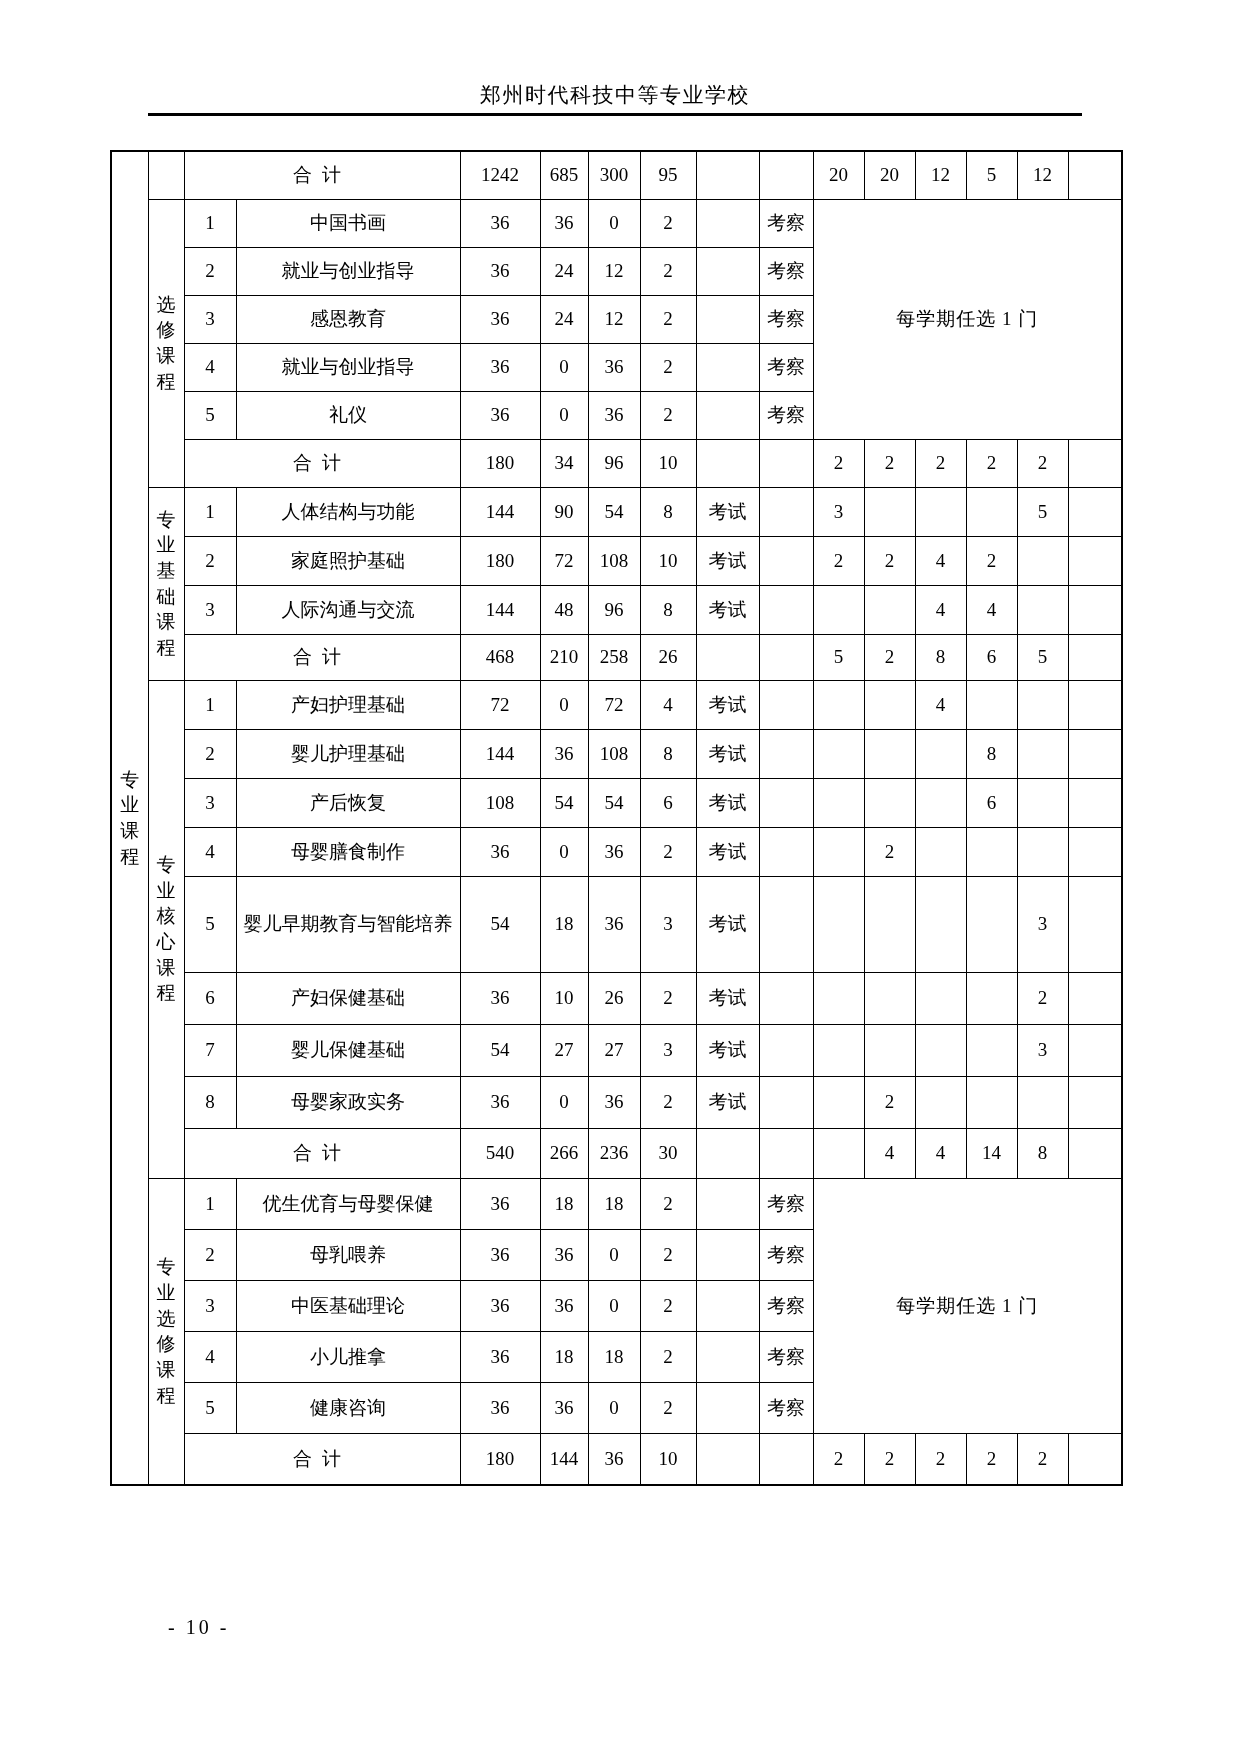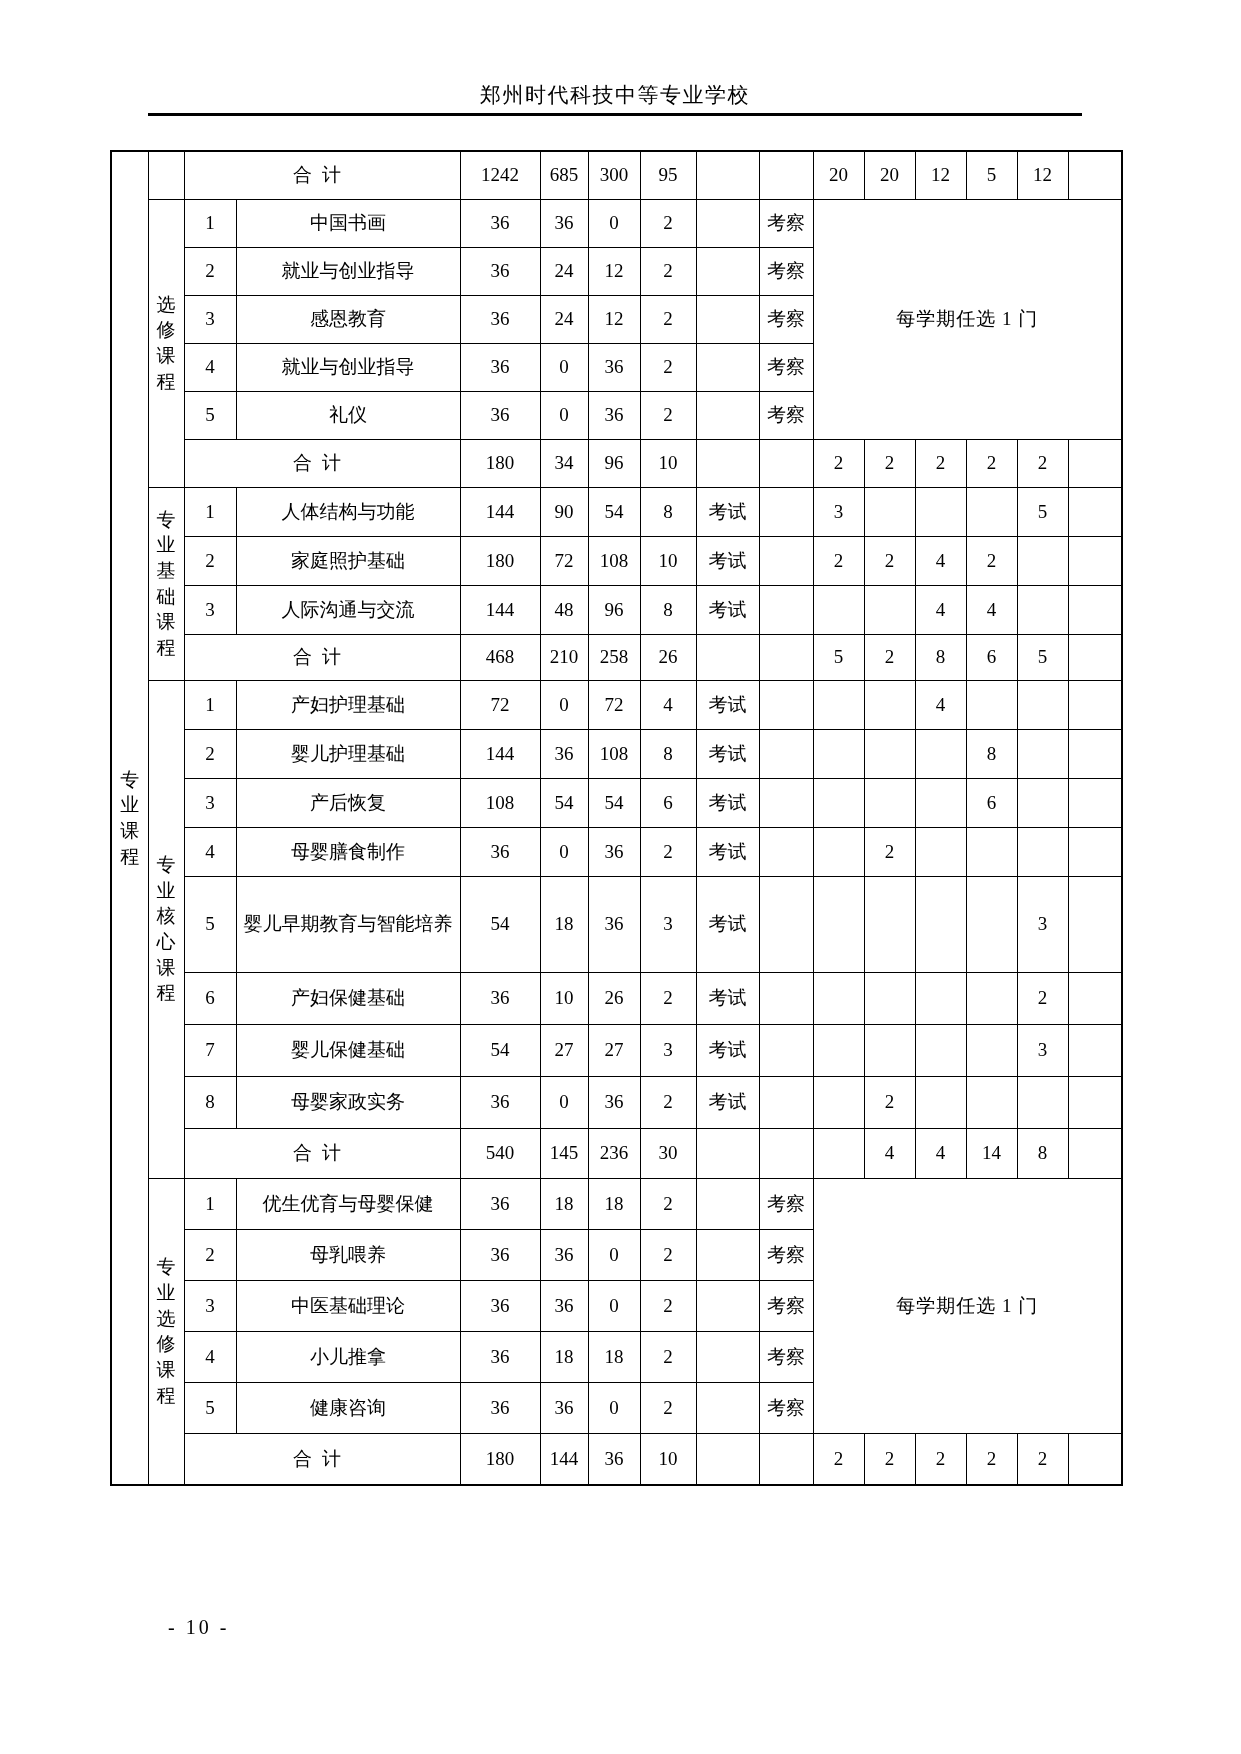--- a/index.html
+++ b/index.html
@@ -337,21 +337,21 @@
           <td></td>
           <td>2</td>
           <td></td>
           <td></td>
           <td></td>
           <td></td>
         </tr>
         <tr style="height: 50px;">
           <td class="total-label" colspan="2">合计</td>
           <td>540</td>
-          <td>145</td>
+          <td>266</td>
           <td>236</td>
           <td>30</td>
           <td></td>
           <td></td>
           <td></td>
           <td>4</td>
           <td>4</td>
           <td>14</td>
           <td>8</td>
           <td></td>

